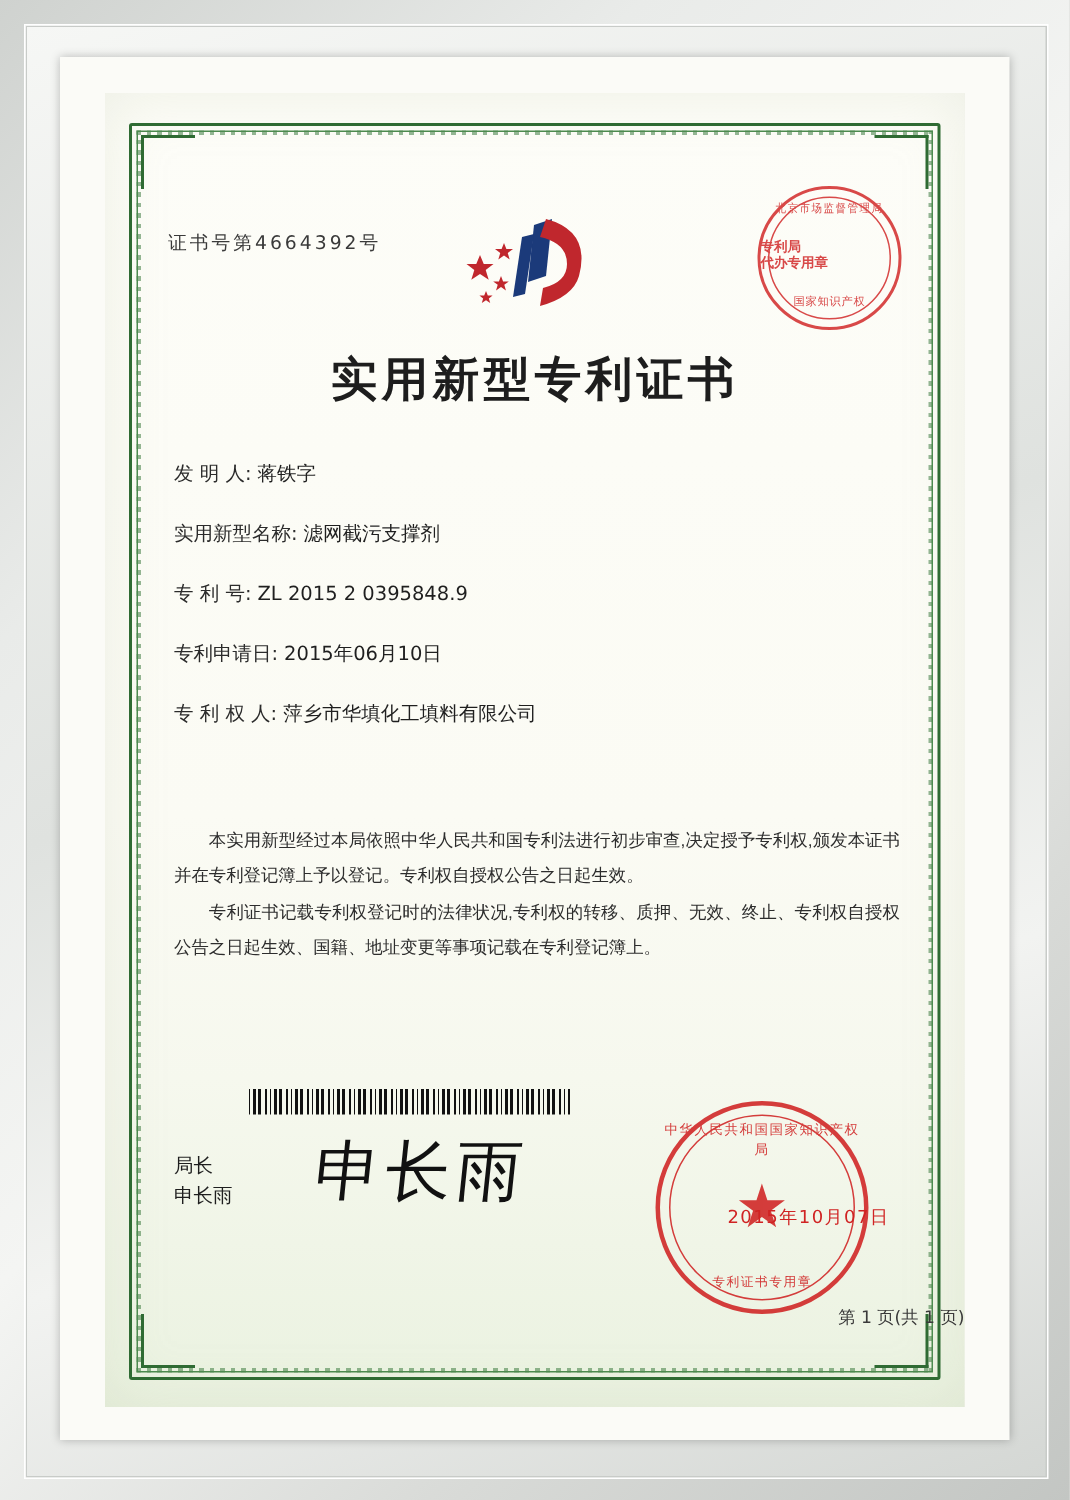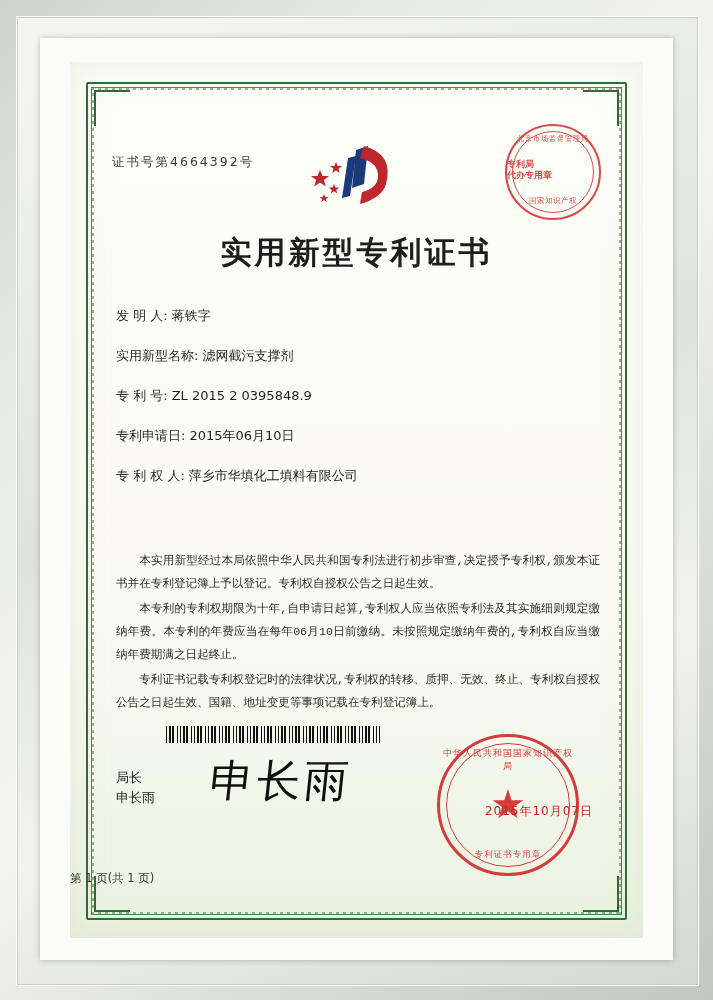--- a/index.html
+++ b/index.html
@@ -161,21 +161,21 @@
   .field-value { color: #1f1f1f; margin-left: 4px; }
 
   .body-text {
     position: absolute;
     left: 46px; top: 487px;
     width: 484px;
     font-size: 11.6px;
     line-height: 23px;
     color: #2d2d2d;
     text-align: justify;
-    font-family: Liberation Mono, monospace;
+    font-family: Liberation Sans, sans-serif;
   }
   .body-text p { margin: 0 0 2px 0; text-indent: 2em; }
 
   .barcode {
     position: absolute;
     left: 96px; top: 664px;
     width: 214px; height: 17px;
     background:
       repeating-linear-gradient(90deg,
         #111 0 1px, transparent 1px 3px, #111 3px 5px, transparent 5px 6px,
@@ -231,21 +231,21 @@
     right: 50px; bottom: 118px;
     font-size: 12px;
     color: #d02323;
     font-family: "DejaVu Sans", sans-serif;
     letter-spacing: 1px;
   }
   .page-footer {
     position: absolute;
     left: 0; bottom: 52px;
     width: 573px;
-    text-align: left;
+    text-align: right;
     font-size: 11.5px;
     color: #3a3a3a;
     font-family: "DejaVu Sans", sans-serif;
   }
 </style>
 </head>
 <body>
 
 <div class="frame-outer">
   <div class="frame-bevel"></div>
@@ -299,21 +299,20 @@
       <div class="field-row">
         <span class="field-label">专利申请日:</span><span class="field-value">2015年06月10日</span>
       </div>
       <div class="field-row">
         <span class="field-label">专 利 权 人:</span><span class="field-value">萍乡市华填化工填料有限公司</span>
       </div>
     </div>
 
     <div class="body-text">
       <p>本实用新型经过本局依照中华人民共和国专利法进行初步审查,决定授予专利权,颁发本证书并在专利登记簿上予以登记。专利权自授权公告之日起生效。</p>
-      <p>本专利的专利权期限为十年,自申请日起算,专利权人应当依照专利法及其实施细则规定缴纳年费。本专利的年费应当在每年06月10日前缴纳。未按照规定缴纳年费的,专利权自应当缴纳年费期满之日起终止。</p>
       <p>专利证书记载专利权登记时的法律状况,专利权的转移、质押、无效、终止、专利权自授权公告之日起生效、国籍、地址变更等事项记载在专利登记簿上。</p>
     </div>
 
     <div class="barcode"></div>
 
     <div class="signature-block">
       <div>局长</div>
       <div>申长雨</div>
     </div>
     <div class="handwriting">申长雨</div>

